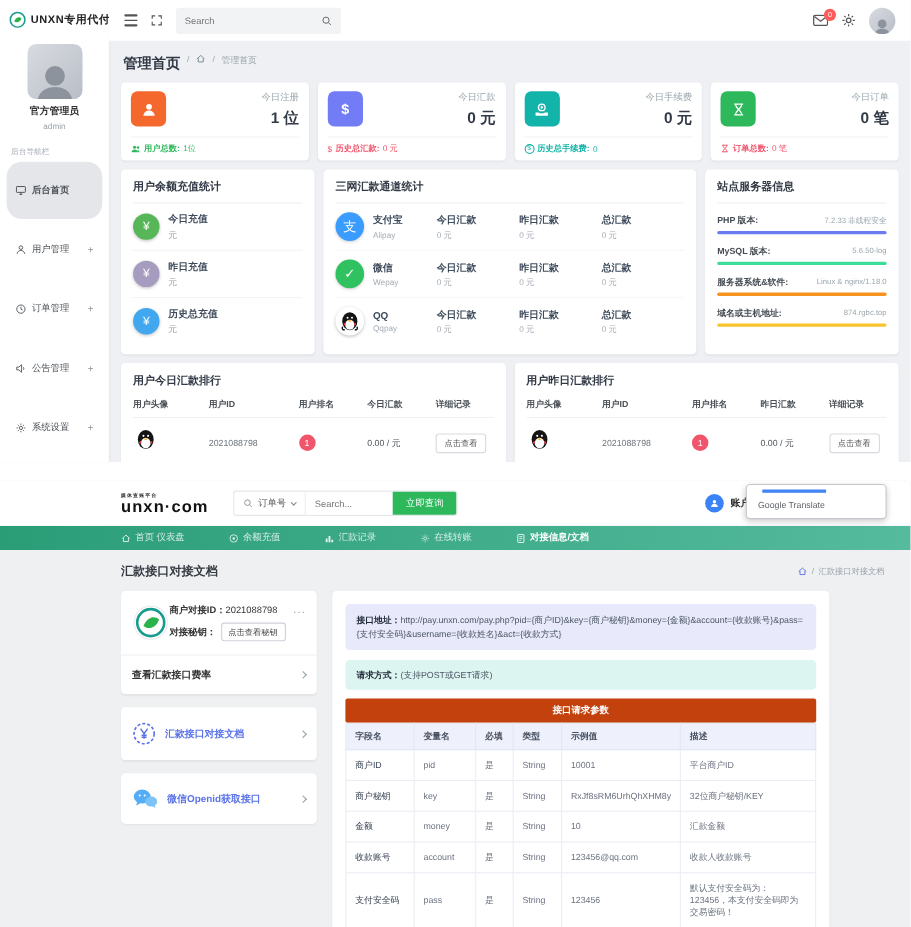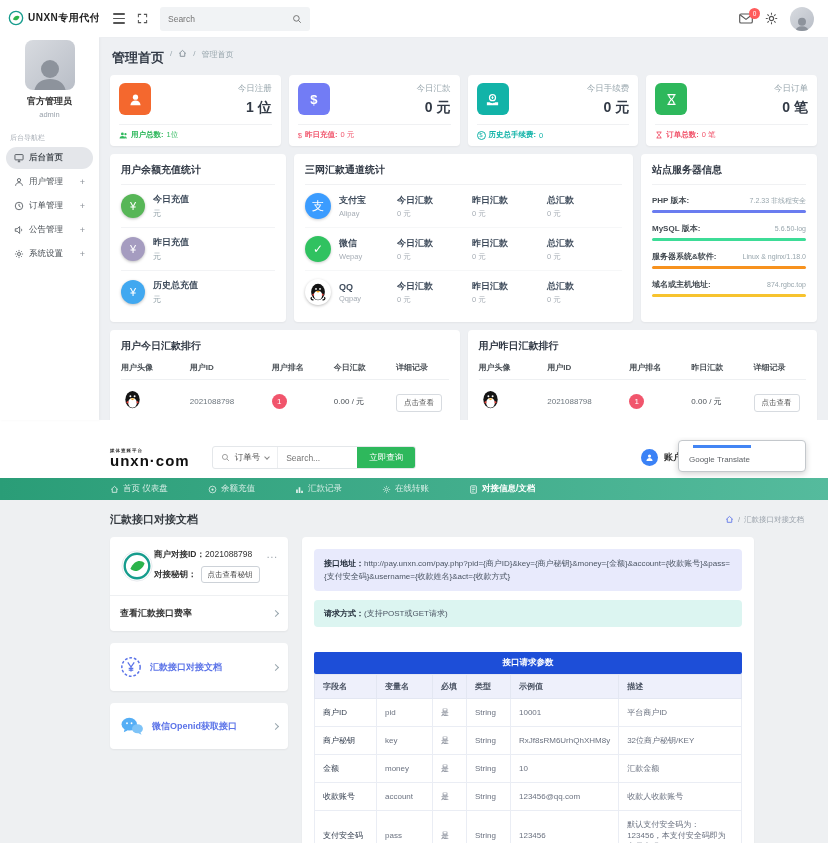--- a/index.html
+++ b/index.html
@@ -11,21 +11,21 @@
   .admin { display:flex; height:420px; background:#eef0f3; }
   .a-side { width:99px; background:#fff; flex:none; padding:8px 6px; box-shadow:1px 0 3px rgba(0,0,0,.04); }
   .a-brand { display:flex; align-items:center; gap:4px; padding:2px 2px 10px; }
   .a-brand .txt { font-size:10px; font-weight:bold; color:#222; letter-spacing:.5px; white-space:nowrap; }
   .a-profile { text-align:center; padding:4px 0 8px; }
   .ava-sq { width:50px; height:50px; border-radius:8px; margin:0 auto; background:linear-gradient(135deg,#d8dbe0,#b9bec7); display:flex; align-items:flex-end; justify-content:center; overflow:hidden; }
   .a-profile .nm { font-size:9px; font-weight:bold; color:#333; margin-top:5px; }
   .a-profile .rl { font-size:7.5px; color:#9aa2ab; margin-top:2px; }
   .a-navlabel { font-size:7px; color:#a7adb5; padding:6px 4px 4px; }
   .a-menu { display:flex; flex-direction:column; gap:2px; }
-  .a-item { display:flex; align-items:center; gap:5px; font-size:8.5px; color:#4a5056; padding:5px 8px; border-radius:14px; cursor:pointer; }
+  .a-item { display:flex; align-items:center; gap:5px; font-size:8.5px; color:#4a5056; padding:20px 8px; border-radius:14px; cursor:pointer; }
   .a-item.act { background:#e4e6ea; font-weight:bold; }
   .a-item .plus { margin-left:auto; color:#8b9199; font-size:9px; }
   .a-item svg { flex:none; }
   .a-main { flex:1; display:flex; flex-direction:column; min-width:0; }
   .a-topbar { height:38px; background:#fff; display:flex; align-items:center; padding:0 14px; gap:12px; border-bottom:1px solid #eceef1; }
   .burger { display:flex; flex-direction:column; gap:2.5px; cursor:pointer; }
   .burger i { width:12px; height:1.8px; background:#555; border-radius:2px; }
   .srch { display:flex; align-items:center; background:#f1f3f5; border-radius:3px; height:24px; width:150px; padding:0 8px; gap:6px; }
   .srch input { border:0; background:transparent; outline:0; font-size:8.5px; width:100%; color:#333; font-family:inherit; }
   .tb-right { margin-left:auto; display:flex; align-items:center; gap:12px; }
@@ -116,21 +116,21 @@
   .mc-rate { border-top:1px solid #eef0f2; display:flex; align-items:center; justify-content:space-between; padding:11px 10px; cursor:pointer; }
   .mc-rate .t { font-size:9px; font-weight:bold; color:#333; }
   .lnk-card { display:flex; align-items:center; gap:8px; padding:13px 10px; cursor:pointer; }
   .lnk-card .t { font-size:9px; font-weight:bold; color:#5b73e8; flex:1; }
   .chev { width:5px; height:5px; border-right:1.5px solid #98a6ad; border-top:1.5px solid #98a6ad; transform:rotate(45deg); flex:none; }
   .caret { width:4px; height:4px; border-right:1.2px solid #888; border-bottom:1.2px solid #888; transform:rotate(45deg); margin-top:-2px; }
   .rcol { width:452px; flex:none; background:#fff; border-radius:4px; box-shadow:0 1px 2px rgba(0,0,0,.05); padding:12px; }
   .box-url { background:#e8eafc; border-radius:4px; padding:8px 10px; font-size:8px; line-height:1.65; color:#4b5563; word-break:break-all; }
   .box-url b, .box-m b { color:#1f2937; font-weight:bold; }
   .box-m { background:#dcf5f1; border-radius:4px; padding:8px 10px; font-size:8px; color:#4b5563; margin-top:9px; }
-  .grn-bar { background:#1d4ed8; color:#fff; font-size:8.5px; font-weight:bold; text-align:center; padding:5px 0; border-radius:2px; margin-top:25px; }
+  .grn-bar { background:#c2410c; color:#fff; font-size:8.5px; font-weight:bold; text-align:center; padding:5px 0; border-radius:2px; margin-top:8px; }
   table.api { width:100%; border-collapse:collapse; margin-top:0; }
   table.api th { background:#eef0fb; font-size:8px; color:#475060; text-align:left; font-weight:bold; padding:6px 8px; border:1px solid #e3e7f2; }
   table.api td { font-size:8px; color:#6b7280; padding:8px; border:1px solid #eaedf4; vertical-align:middle; }
   table.api td.f { color:#374151; }
   .w1{width:62px}.w2{width:56px}.w3{width:34px}.w4{width:44px}.w5{width:104px}
 
   .ic-c { display:inline-flex; align-items:center; justify-content:center; }
 </style>
 </head>
 <body>
@@ -300,21 +300,21 @@
               <span class="sic" style="background: rgb(114, 124, 245);">
                   <span>$</span>
                 </span>
               <div>
                   <div class="tt">今日汇款</div>
               <div class="vv">0 元</div>
                 </div>
             </div>
             <div class="ft" style="color: rgb(241, 85, 108);">
               <span>$</span>
-              <b>昨日充值:</b>
+              <b>历史总汇款:</b>
               <span>0 元</span>
             </div>
           </div>
           <div class="scard">
             <div class="top">
               <span class="sic" style="background: rgb(18, 179, 168);">
                 <svg width="15" height="15" viewBox="0 0 16 16">
                     <circle cx="8" cy="6" r="3.2" fill="none" stroke="#fff" stroke-width="1.3"></circle>
                     <path d="M8 4.5v3M6.8 6h2.4" stroke="#fff" stroke-width="1"></path>
                     <path d="M2 11h3c1 1.2 5 1.2 6 0h3v3H2z" fill="#fff"></path>

